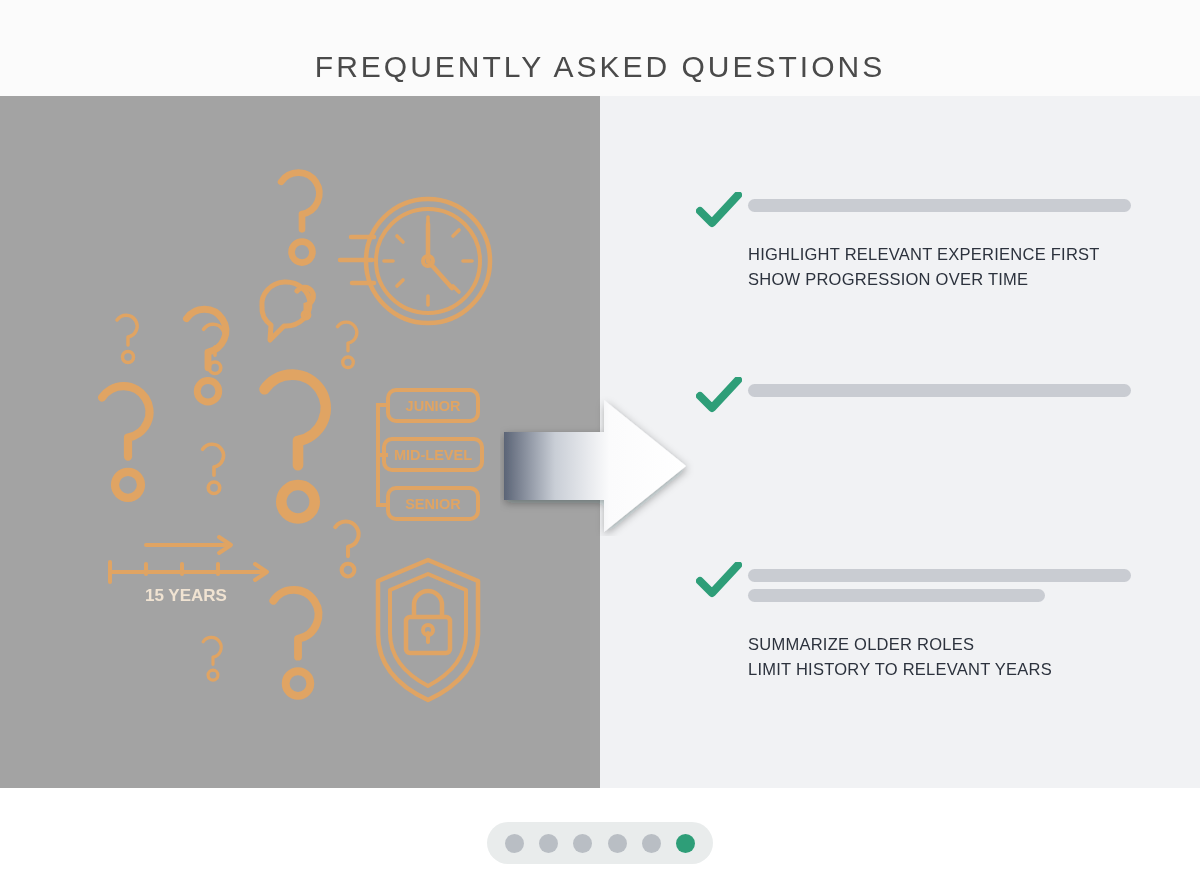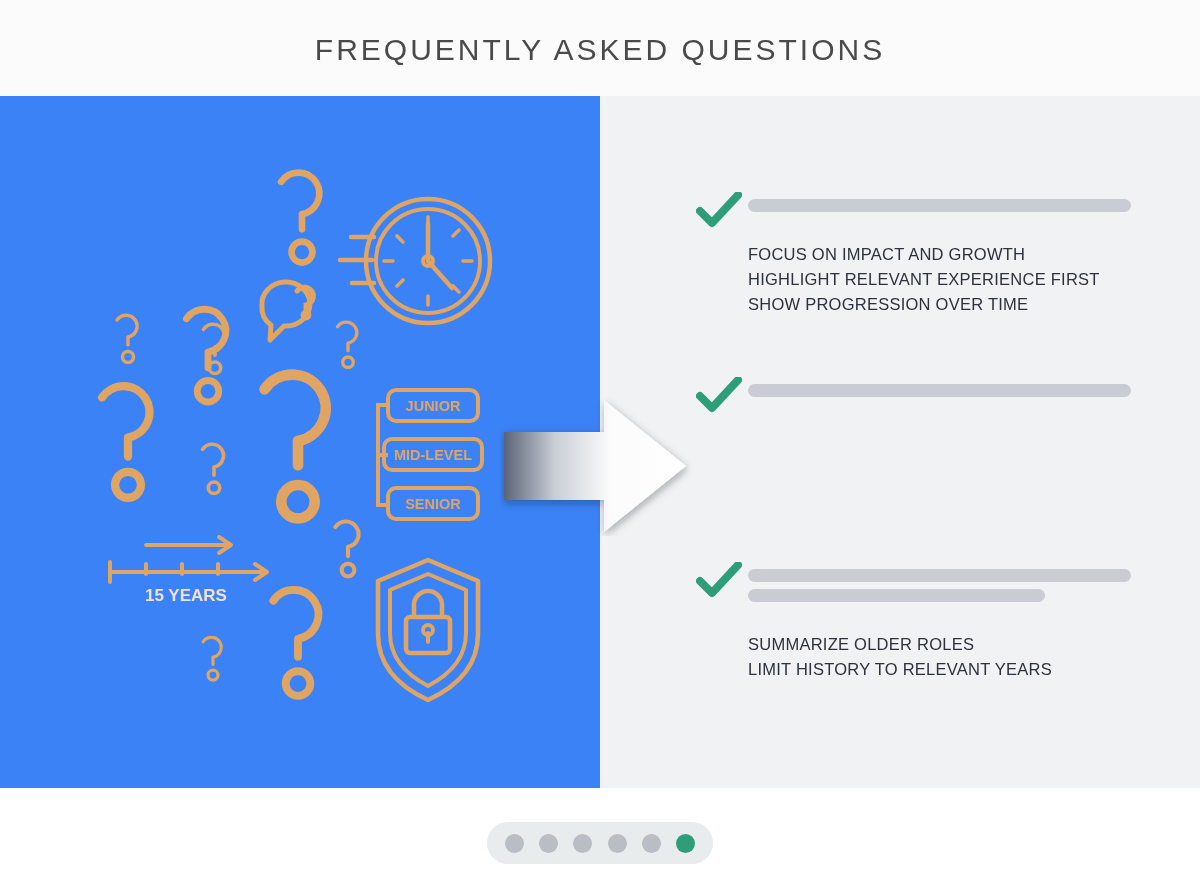--- a/index.html
+++ b/index.html
@@ -19,39 +19,39 @@
   
   #slide-header {
     position: absolute;
     top: 0; left: 0;
     width: 1200px;
     height: 96px;
     background: #fbfbfb;
   }
   #page-title {
     position: absolute;
-    top: 33px;
+    top: 50px;
     left: 0;
     width: 1200px;
     text-align: center;
     font-size: 30px;
     letter-spacing: 3.0px;
     color: #4a4a4a;
     font-weight: 400;
     white-space: nowrap;
   }
 
   
   #illustration-panel {
     position: absolute;
     left: 0;
     top: 96px;
     width: 600px;
     height: 692px;
-    background: #3b82f6;
+    background: #a3a3a3;
     overflow: hidden;
   }
   #illustration-svg {
     position: absolute;
     left: 0; top: 0;
     width: 600px;
     height: 692px;
     display: block;
   }
 
@@ -274,21 +274,20 @@
 <div id="answers-panel">
 
   <div class="answer-block" id="answer-block-0">
     <svg class="check-icon" viewBox="0 0 46 36">
       <path d="M 4,19 L 16,31 L 42,3" fill="none" stroke="#2e9e78" stroke-width="8" stroke-linecap="round" stroke-linejoin="round"></path>
     </svg>
     <div class="bars">
       <div class="bar full"></div>
     </div>
     <div class="answer-lines">
-      <div class="answer-line">FOCUS ON IMPACT AND GROWTH</div>
       <div class="answer-line">HIGHLIGHT RELEVANT EXPERIENCE FIRST</div>
       <div class="answer-line">SHOW PROGRESSION OVER TIME</div>
     </div>
   </div>
 
   <div class="answer-block" id="answer-block-1">
     <svg class="check-icon" viewBox="0 0 46 36">
       <path d="M 4,19 L 16,31 L 42,3" fill="none" stroke="#2e9e78" stroke-width="8" stroke-linecap="round" stroke-linejoin="round"></path>
     </svg>
     <div class="bars">

